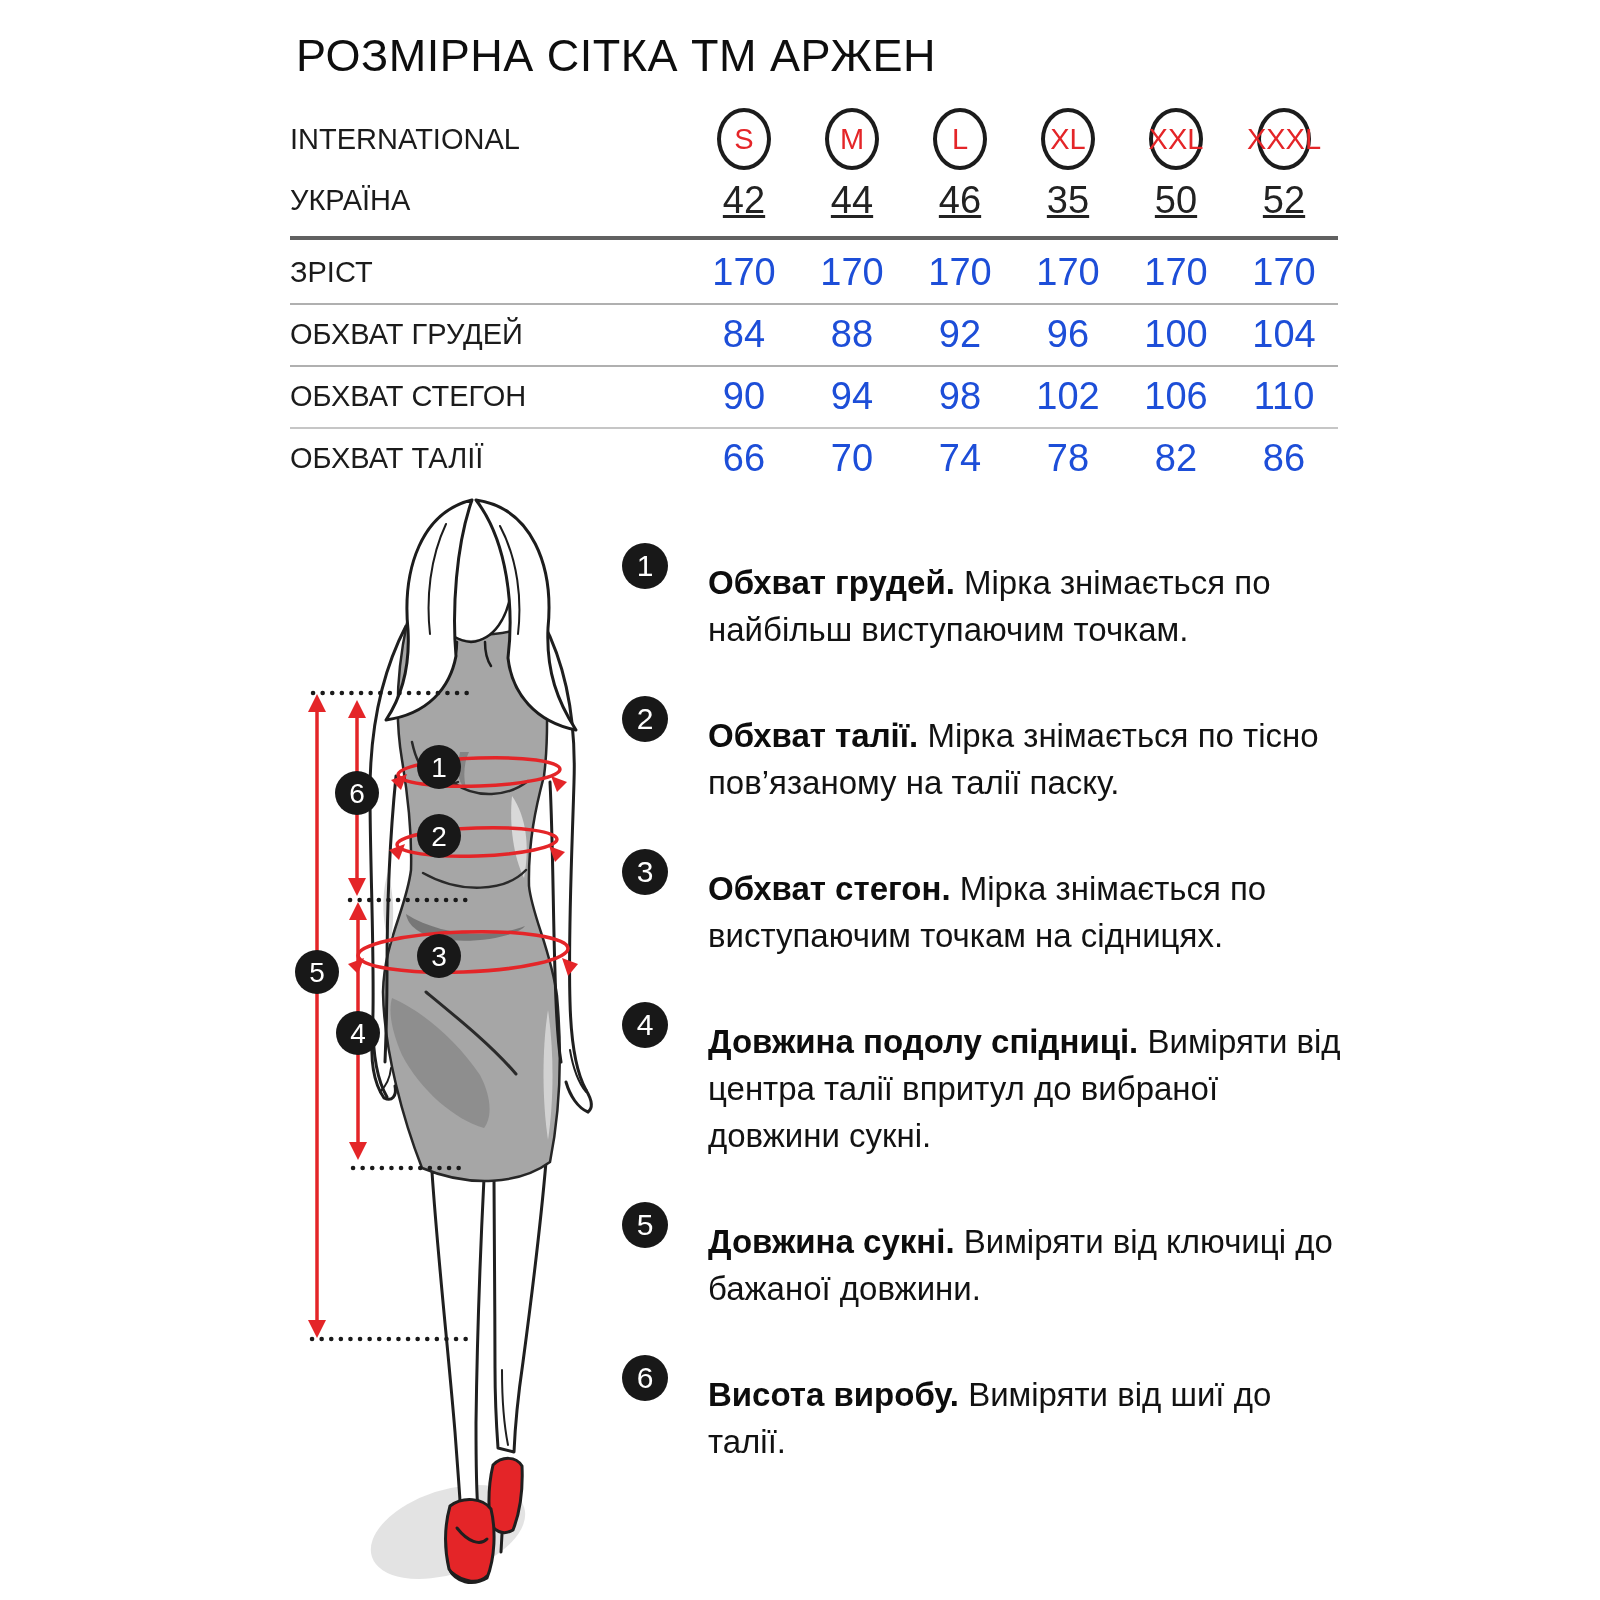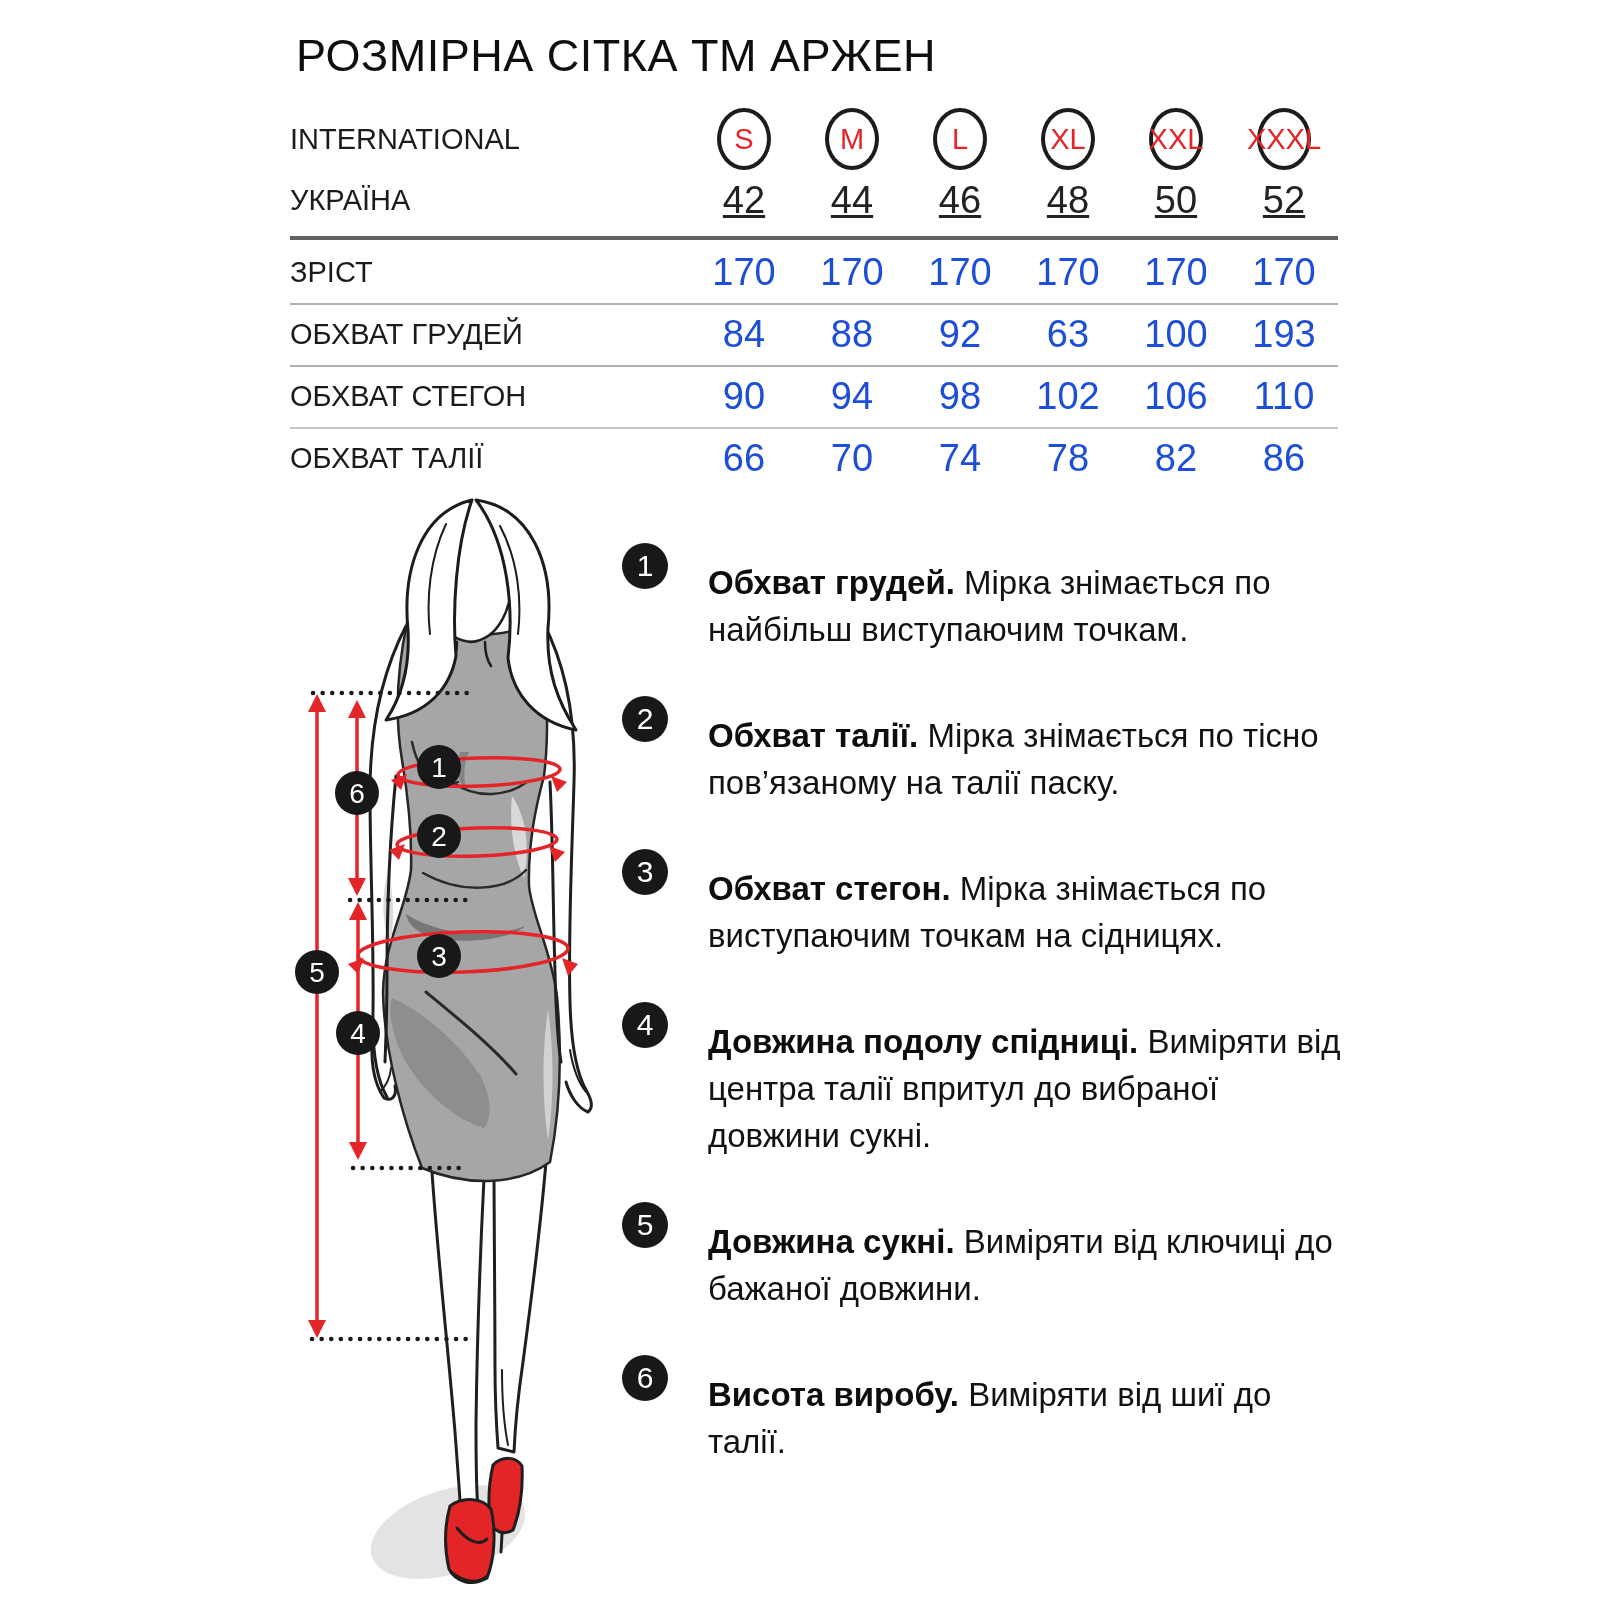--- a/index.html
+++ b/index.html
@@ -79,21 +79,21 @@
             <span>XXXL</span>
           </span>
         </div>
     </div>
 
     <div class="trow" style="top:170px">
       <div class="tlabel">УКРАЇНА</div>
       <div class="tcell val-dark">42</div>
       <div class="tcell val-dark">44</div>
       <div class="tcell val-dark">46</div>
-      <div class="tcell val-dark">48</div>
+      <div class="tcell val-dark">35</div>
       <div class="tcell val-dark">50</div>
       <div class="tcell val-dark">52</div>
     </div>
 
     <div class="divider div-thick"></div>
 
     <div class="trow" style="top:242px">
       <div class="tlabel">ЗРІСТ</div>
       <div class="tcell val-gray">170</div>
       <div class="tcell val-gray">170</div>
@@ -103,23 +103,23 @@
       <div class="tcell val-gray">170</div>
     </div>
 
     <div class="divider div-a"></div>
 
     <div class="trow" style="top:304px">
       <div class="tlabel">ОБХВАТ ГРУДЕЙ</div>
       <div class="tcell val-gray">84</div>
       <div class="tcell val-gray">88</div>
       <div class="tcell val-gray">92</div>
-      <div class="tcell val-gray">63</div>
+      <div class="tcell val-gray">96</div>
       <div class="tcell val-gray">100</div>
-      <div class="tcell val-gray">193</div>
+      <div class="tcell val-gray">104</div>
     </div>
 
     <div class="divider div-b"></div>
 
     <div class="trow" style="top:366px">
       <div class="tlabel">ОБХВАТ СТЕГОН</div>
       <div class="tcell val-gray">90</div>
       <div class="tcell val-gray">94</div>
       <div class="tcell val-gray">98</div>
       <div class="tcell val-gray">102</div>

